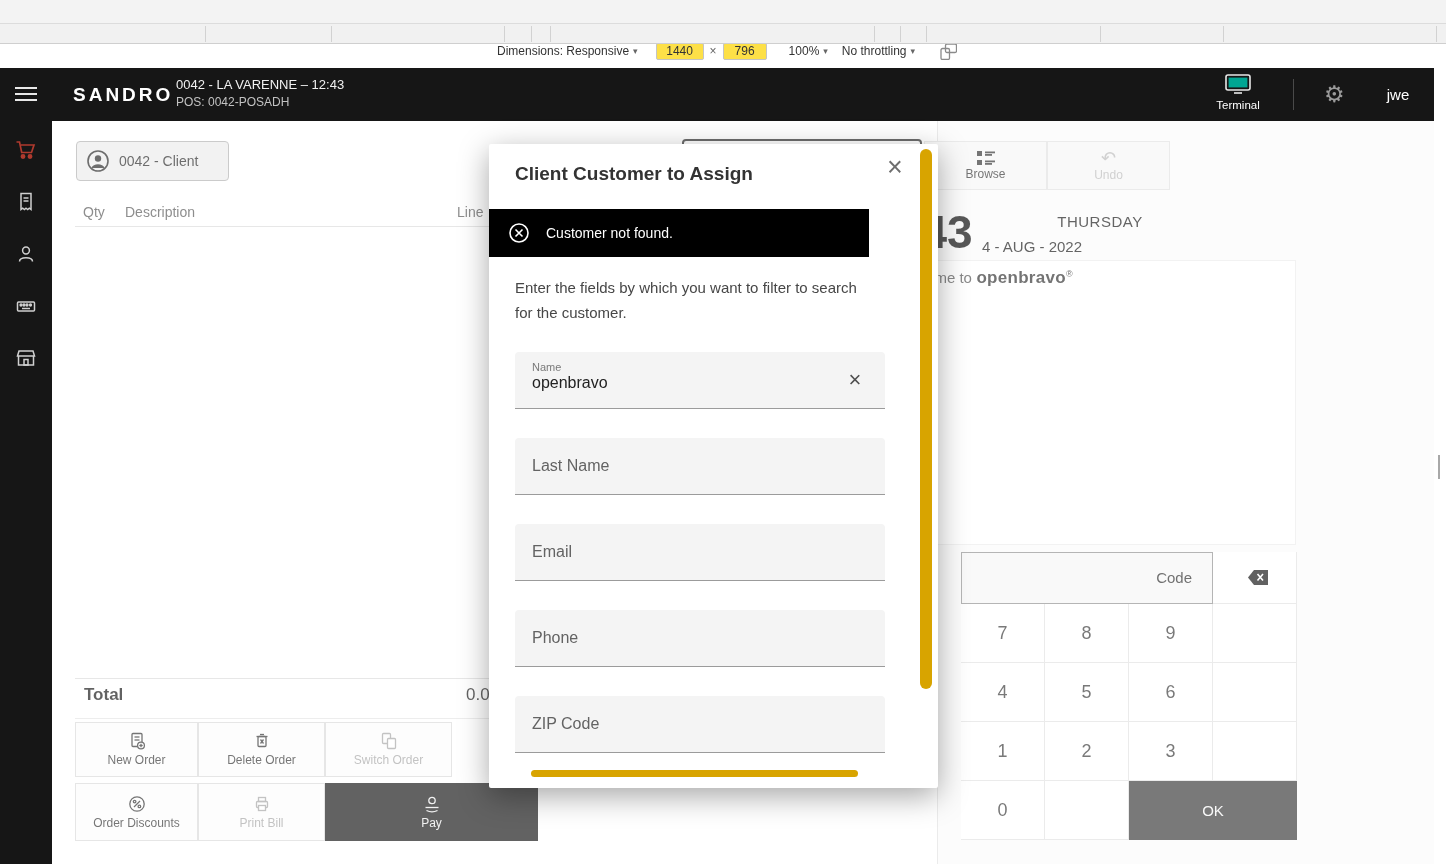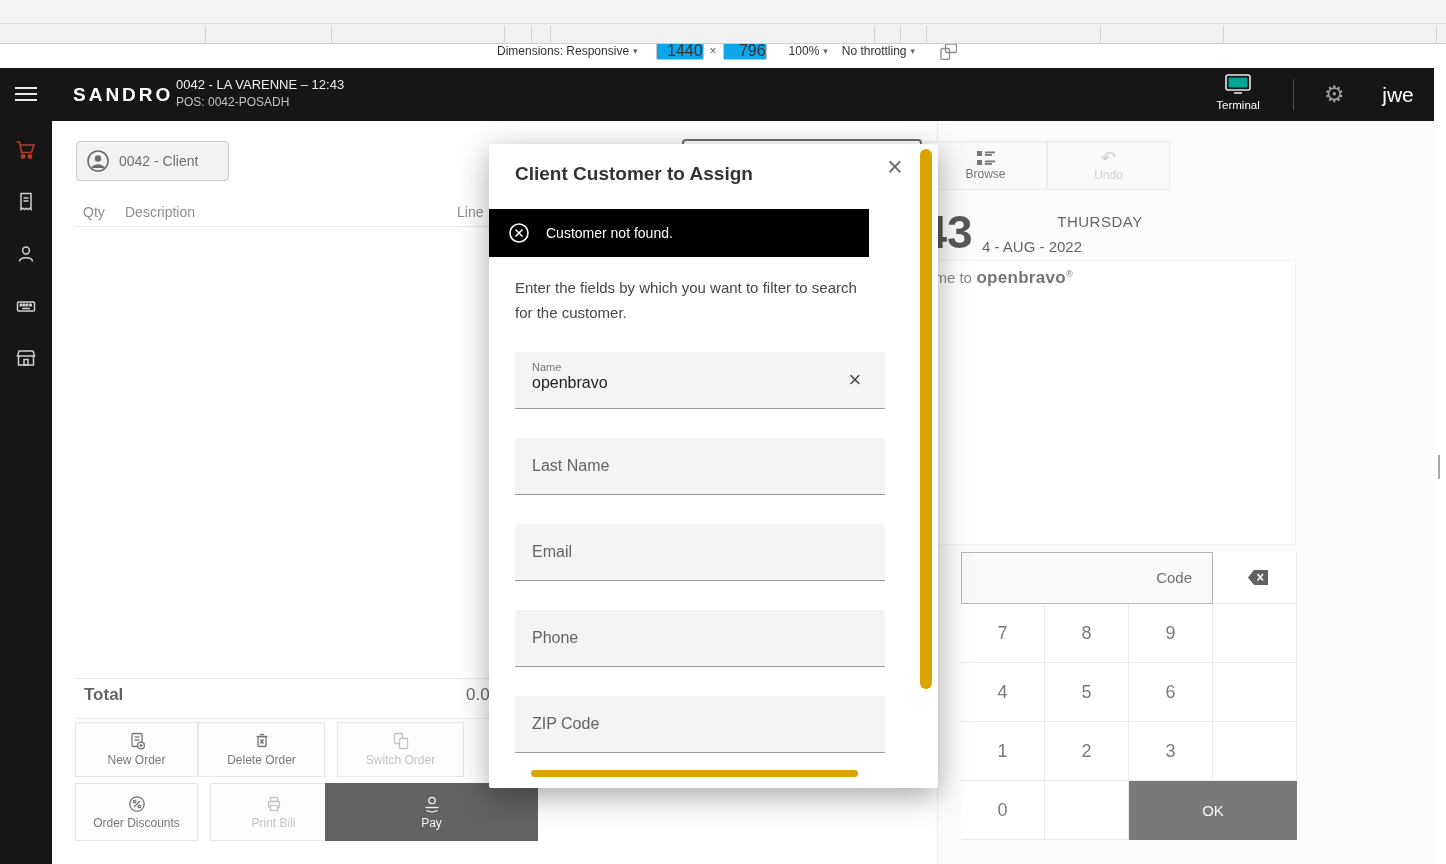--- a/index.html
+++ b/index.html
@@ -4,21 +4,21 @@
 <style>
   * { margin:0; padding:0; box-sizing:border-box; }
   html,body { width:1446px; height:864px; }
   body { position:relative; background:#fff; font-family:"Liberation Sans",sans-serif; overflow:hidden; }
 
   
   .dt-bar { position:absolute; left:0; top:0; width:1446px; height:24px; background:#f3f3f3; border-bottom:1px solid #dcdcdc; }
   .dt-row { position:absolute; left:497px; top:0; height:32px; display:flex; align-items:center;margin-top:35px; }
   .dt-label { font-size:12px; color:#333; display:inline-flex; align-items:center; cursor:default; }
   .caret { font-size:9px; color:#666; margin-left:4px; }
-  .dt-input { height:17px; border:1px solid #c4c4c4; border-radius:2px; background:#0ea5e9; font-size:16px; color:#333; text-align:right; font-family:"Liberation Sans",sans-serif; }
+  .dt-input { height:17px; border:1px solid #c4c4c4; border-radius:2px; background:#fde047; font-size:12px; color:#333; text-align:center; font-family:"Liberation Sans",sans-serif; }
   .dt-x { font-size:12px; color:#666; margin:0 6px; }
 
   
   .tab-strip { position:absolute; left:0; top:24px; width:1446px; height:20px; background:#f1f1f1; border-bottom:1px solid #cfcfcf; }
   .tdiv { position:absolute; top:2px; width:1px; height:16px; background:#d2d2d2; }
 
   
   .app { position:absolute; left:0; top:68px; width:1434px; height:796px; background:#fff; }
   .sidebar { position:absolute; left:0; top:0; width:52px; height:796px; background:#161616; }
   .hamburger { position:absolute; left:15px; top:19px; width:22px; cursor:pointer; }
@@ -28,37 +28,37 @@
 
   .appbar { position:absolute; left:52px; top:0; width:1382px; height:53px; background:#161616; }
   .brand { position:absolute; left:21px; top:0; height:53px; line-height:53px; color:#fff; font-size:19px; font-weight:bold; letter-spacing:3px; }
   .store-block { position:absolute; left:124px; top:9px; }
   .store-line1 { font-size:13px; color:#f0f0f0; }
   .store-line2 { font-size:12px; color:#c2c2c2; margin-top:3px; }
   .terminal-block { position:absolute; left:1156px; top:6px; width:60px; text-align:center; cursor:pointer; }
   .terminal-label { font-size:11.5px; color:#fff; margin-top:1px; }
   .hdr-divider { position:absolute; left:1241px; top:11px; width:1px; height:31px; background:#4a4a4a; }
   .gear { position:absolute; left:1272px; top:0; height:53px; line-height:53px; font-size:23px; color:#9a9a9a; cursor:pointer; }
-  .user-name { position:absolute; left:1330px; top:0; height:53px; line-height:53px; width:32px; text-align:center; font-size:21px; color:#fff; cursor:pointer; }
+  .user-name { position:absolute; left:1330px; top:0; height:53px; line-height:53px; width:32px; text-align:center; font-size:15px; color:#fff; cursor:pointer; }
 
   .main { position:absolute; left:52px; top:53px; width:1382px; height:743px; background:#fff; }
 
   
   .client-btn { position:absolute; left:24px; top:20px; width:153px; height:40px; border:1px solid #b5b5b5; border-radius:4px; background:#ededed; display:flex; align-items:center; padding-left:9px; gap:9px; cursor:pointer; }
   .client-btn span { font-size:14px; color:#2e2e2e; }
   .cols-border { position:absolute; left:23px; top:105px; width:862px; height:1px; background:#ddd; }
   .col-h { position:absolute; top:83px; font-size:14px; color:#5c5c5c; }
   .total-border-t { position:absolute; left:23px; top:557px; width:862px; height:1px; background:#ddd; }
   .total-border-b { position:absolute; left:23px; top:597px; width:862px; height:1px; background:#e6e6e6; }
   .total-label { position:absolute; left:32px; top:564px; font-size:17px; font-weight:bold; color:#1f1f1f; }
   .total-value { position:absolute; left:414px; top:564px; font-size:17px; color:#1f1f1f; }
 
   .act-btn { position:absolute; border:1px solid #dcdcdc; background:#fdfdfd; display:flex; flex-direction:column; align-items:center; justify-content:center; gap:3px; cursor:pointer; color:#3a3a3a; }
   .act-btn .lbl { font-size:12px; }
-  .act-btn.disabled { color:#a9a9a9;margin-left:12px; }
+  .act-btn.disabled { color:#a9a9a9; }
   .act-btn.dark { background:#1f1f1f; border-color:#1f1f1f; color:#ececec; }
 
   
   .right-panel { position:absolute; left:885px; top:0; width:497px; height:743px; background:#fbfbfb; border-left:1px solid #e3e3e3; }
   .scan-box { position:absolute; left:630px; top:18px; width:240px; height:44px; border:2px solid #2e2e2e; border-radius:4px; background:#fff; }
   .top-btn { position:absolute; top:20px; width:123px; height:49px; background:#f6f6f6; border:1px solid #e2e2e2; display:flex; flex-direction:column; align-items:center; justify-content:center; gap:2px; cursor:pointer; }
   .top-btn .lbl { font-size:12px; }
   .browse { left:872px; color:#3a3a3a; }
   .undo { left:995px; color:#bdbdbd; }
   .undo-glyph { font-size:18px; line-height:16px; }

